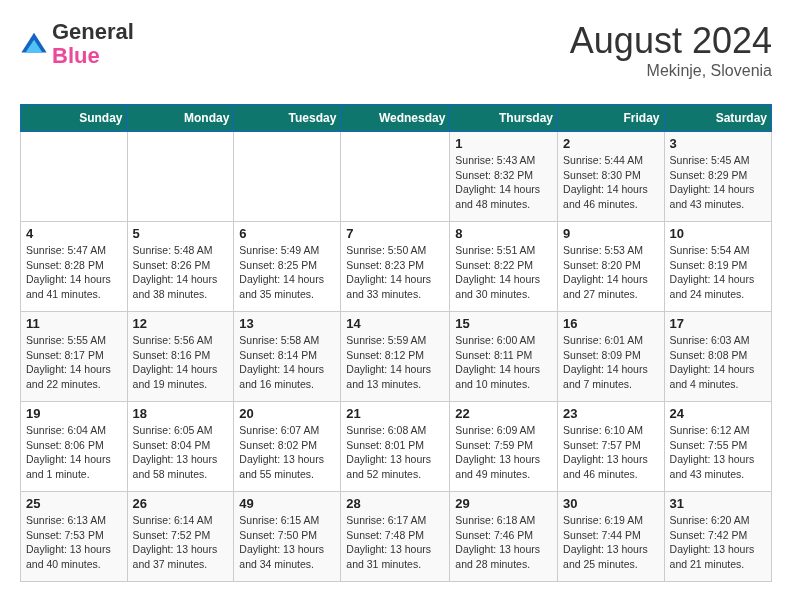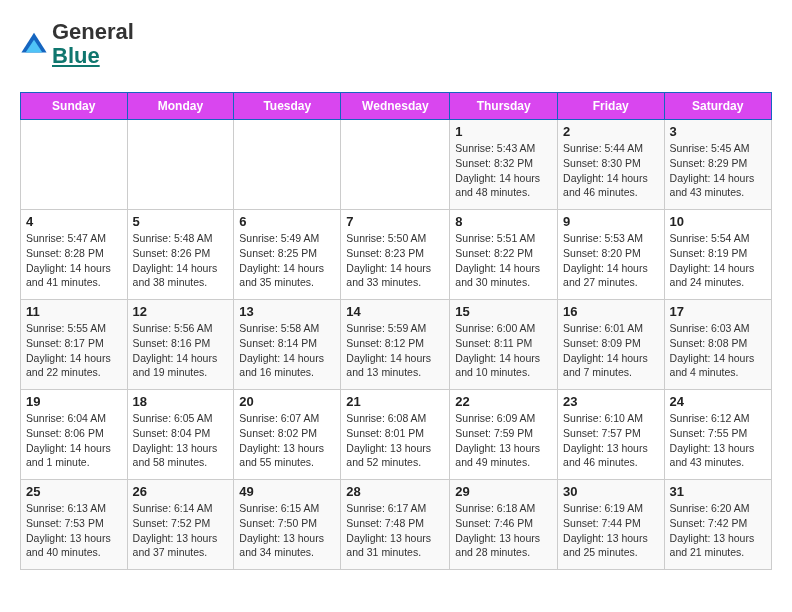--- a/index.html
+++ b/index.html
@@ -22,22 +22,21 @@
     }
     .logo-text {
       font-size: 22px;
       font-weight: bold;
       line-height: 1.1;
     }
     .logo-text .general {
       color: #333;
     }
     .logo-text .blue {
-      color: #0f766e;
-      text-decoration: underline;
+      color: #ec4899;
     }
     .logo-icon {
       width: 28px;
       height: 28px;
       margin-right: 4px;
     }
     .title-area {
       text-align: right;
     }
     .month-year {
@@ -48,24 +47,24 @@
     .location {
       font-size: 16px;
       color: #555;
     }
     .calendar-table {
       width: 100%;
       border-collapse: collapse;
       font-size: 11px;
     }
     .calendar-table thead tr th {
-      background-color: #d946ef;
+      background-color: #0f766e;
       color: #fff;
       padding: 6px 4px;
-      text-align: center;
+      text-align: right;
       font-weight: bold;
       font-size: 12px;
       border: 1px solid #1565c0;
     }
     .calendar-table tbody tr td {
       border: 1px solid #ccc;
       vertical-align: top;
       padding: 4px 5px;
       height: 90px;
       width: 113px;
@@ -97,20 +96,24 @@
   <div class="logo">
     <svg class="logo-icon" viewBox="0 0 40 40" xmlns="http://www.w3.org/2000/svg">
       <polygon points="20,4 38,32 2,32" fill="#1565c0"></polygon>
       <polygon points="20,14 32,32 8,32" fill="#4fc3f7"></polygon>
     </svg>
     <div class="logo-text">
       <span class="general">General</span><br>
       <span class="blue">Blue</span>
     </div>
   </div>
+  <div class="title-area">
+    <div class="month-year">August 2024</div>
+    <div class="location">Mekinje, Slovenia</div>
+  </div>
 </div>
 
 <table class="calendar-table">
   <thead>
     <tr id="weekday-header">
     <th>Sunday</th>
         <th>Monday</th>
         <th>Tuesday</th>
         <th>Wednesday</th>
         <th>Thursday</th>

